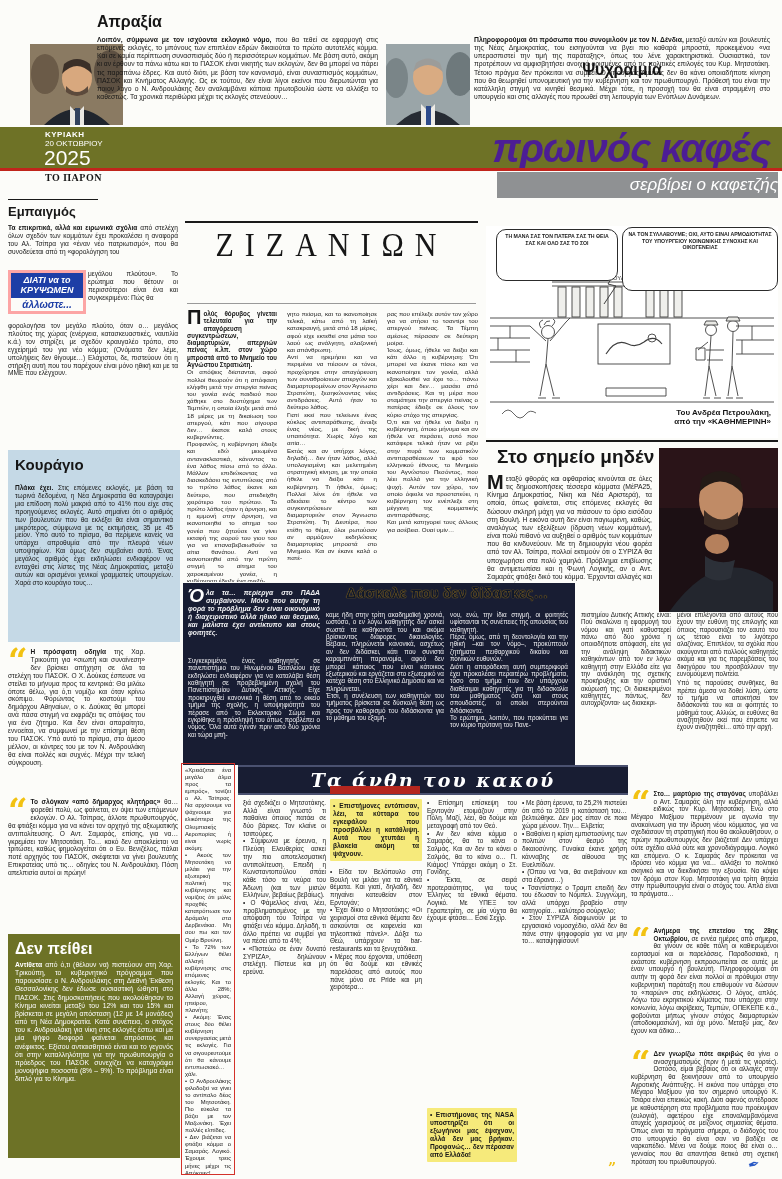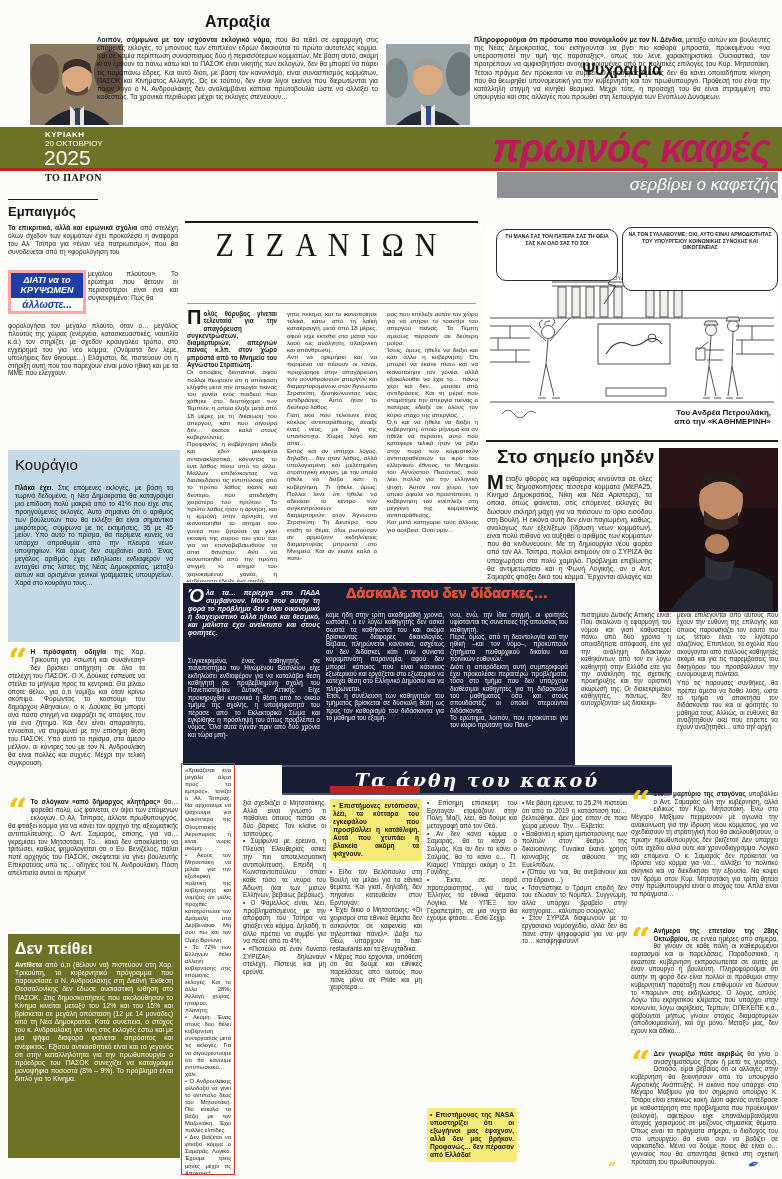--- a/index.html
+++ b/index.html
@@ -37,21 +37,21 @@
       <ellipse cx="15" cy="30" rx="14" ry="20" fill="#6b5b48"></ellipse>
       <ellipse cx="80" cy="28" rx="16" ry="22" fill="#5d5042"></ellipse>
       <ellipse cx="47" cy="34" rx="15" ry="18" fill="#d8a87e"></ellipse>
       <path d="M32 30 q15 -16 30 0 l-2 -10 q-13 -10 -26 0 z" fill="#3a2f28"></path>
       <path d="M36 42 q11 12 22 0 l0 6 q-11 8 -22 0 z" fill="#5c4a3c"></path>
       <path d="M14 81 q33 -32 66 0 z" fill="#20252d"></path>
       <path d="M40 62 l7 7 7 -7 0 19 -14 0 z" fill="#e9e7e2"></path>
       <rect x="45" y="64" width="5" height="17" fill="#31415c"></rect>
     </svg>
   </div>
-  <h2 class="abs" style="left:97px;top:13px;width:281px;text-align:center;font-size:16px;font-weight:bold;">Απραξία</h2>
+  <h2 class="abs" style="left:97px;top:13px;width:281px;font-size:16px;font-weight:bold;">Απραξία</h2>
   <p class="abs bt j" style="left:97px;top:36px;width:281px;height:90px;font-size:6.8px;"><span class="lead">Λοιπόν, σύμφωνα με τον ισχύοντα εκλογικό νόμο,</span><span> που θα τεθεί σε εφαρμογή στις επόμενες εκλογές, το μπόνους των επιπλέον εδρών δικαιούται το πρώτο αυτοτελές κόμμα. Και σε καμία περίπτωση συνασπισμός δύο ή περισσότερων κομμάτων. Με βάση αυτό, ακόμη κι αν έρθουν τα πάνω κάτω και το ΠΑΣΟΚ είναι νικητής των εκλογών, δεν θα μπορεί να πάρει τις παραπάνω έδρες. Και αυτό διότι, με βάση τον κανονισμό, είναι συνασπισμός κομμάτων, ΠΑΣΟΚ και Κινήματος Αλλαγής. Ως εκ τούτου, δεν είναι λίγοι εκείνοι που διερωτώνται για ποιον λόγο ο Ν. Ανδρουλάκης δεν αναλαμβάνει κάποια πρωτοβουλία ώστε να αλλάξει το καθεστώς. Τα χρονικά περιθώρια μέχρι τις εκλογές στενεύουν…</span></p>
 
   <div class="photo" style="left:386px;top:44px;width:84px;height:81px;">
     <svg width="84" height="81" viewBox="0 0 84 81">
       <rect width="84" height="81" fill="#9aa5a8"></rect>
       <ellipse cx="10" cy="34" rx="12" ry="20" fill="#7a8588"></ellipse>
       <ellipse cx="74" cy="30" rx="14" ry="22" fill="#6e797c"></ellipse>
       <ellipse cx="42" cy="33" rx="15" ry="18" fill="#d9ab82"></ellipse>
       <path d="M27 28 q15 -14 30 0 l-3 -9 q-12 -9 -24 0 z" fill="#9c9c9a"></path>
       <path d="M10 81 q32 -30 64 0 z" fill="#262b33"></path>
@@ -59,38 +59,38 @@
       <rect x="40" y="62" width="5" height="19" fill="#2d4a8a"></rect>
     </svg>
   </div>
   <h2 class="abs" style="left:474px;top:13px;width:296px;text-align:center;font-size:16px;font-weight:bold;margin-top:48px;">Ψυχραιμία</h2>
   <p class="abs bt j" style="left:474px;top:36px;width:296px;height:90px;font-size:6.8px;"><span class="lead">Πληροφορούμαι ότι πρόσωπα που συνομιλούν με τον Ν. Δένδια,</span><span> μεταξύ αυτών και βουλευτές της Νέας Δημοκρατίας, του εισηγούνται να βγει πιο καθαρά μπροστά, προκειμένου «να υπερασπιστεί την τιμή της παράταξης», όπως του λένε χαρακτηριστικά. Ουσιαστικά, τον προτρέπουν να αμφισβητήσει ανοιχτά ορισμένες από τις πολιτικές επιλογές του Κυρ. Μητσοτάκη. Τέτοιο πράγμα δεν πρόκειται να συμβεί. Ο υπουργός Άμυνας δεν θα κάνει οποιαδήποτε κίνηση που θα θεωρηθεί υπονομευτική για την κυβέρνηση και τον πρωθυπουργό. Πρόθεσή του είναι την κατάλληλη στιγμή να κινηθεί θεσμικά. Μέχρι τότε, η προσοχή του θα είναι στραμμένη στο υπουργείο και στις αλλαγές που προωθεί στη λειτουργία των Ενόπλων Δυνάμεων.</span></p>
 
   <div class="abs" style="left:0;top:127px;width:782px;height:41px;background:#6e7226;"></div>
   <div class="abs" style="left:45px;top:130px;color:#fff;font-size:8px;font-weight:bold;letter-spacing:.5px;">ΚΥΡΙΑΚΗ</div>
   <div class="abs" style="left:45px;top:139px;color:#fff;font-size:8px;">20 ΟΚΤΩΒΡΙΟΥ</div>
   <div class="abs" style="left:44px;top:146px;color:#fff;font-size:21px;">2025</div>
-  <div class="abs" style="left:330px;top:126px;width:440px;text-align:right;color:#be185d;font-size:40px;font-weight:bold;font-style:italic;letter-spacing:-1px;">πρωινός καφές</div>
+  <div class="abs" style="left:330px;top:126px;width:440px;text-align:right;color:#4c1d95;font-size:40px;font-weight:bold;font-style:italic;letter-spacing:-1px;">πρωινός καφές</div>
   <div class="abs" style="left:0;top:168px;width:782px;height:3px;background:#c0251c;"></div>
   <div class="abs serif" style="left:45px;top:172px;font-size:10px;font-weight:bold;letter-spacing:.5px;">ΤΟ ΠΑΡΟΝ</div>
   <div class="abs" style="left:497px;top:172px;width:281px;height:26px;background:#8f9193;color:#fff;font-size:17px;font-style:italic;text-align:right;line-height:26px;">σερβίρει ο καφετζής</div>
 
   <div class="rule" style="left:8px;top:199px;width:90px;height:1px;"></div>
   <h3 class="abs" style="left:8px;top:204px;font-size:13px;font-weight:bold;">Εμπαιγμός</h3>
   <p class="abs bt j" style="left:8px;top:224px;width:170px;height:44px;"><span class="lead">Τα επικριτικά, αλλά και ειρωνικά σχόλια</span><span> από στελέχη όλων σχεδόν των κομμάτων έχει προκαλέσει η αναφορά του Αλ. Τσίπρα για «έναν νέο πατριωτισμό», που θα συνοδεύεται από τη «φορολόγηση του</span></p>
   <div class="abs" style="left:8px;top:270px;width:72px;border:3px solid #fca5a5;">
     <div class="pre" style="background:#1d3ea6;color:#fff;font-size:9px;font-weight:bold;font-style:italic;text-align:center;padding:2px 1px;line-height:1.15;">ΔΙΑΤΙ να το
 ΚΡΥΨΩΜΕΝ</div>
     <div style="color:#1d3ea6;font-size:10px;font-weight:bold;font-style:italic;text-align:center;padding:1px 0;">άλλωστε...</div>
   </div>
   <p class="abs bt j" style="left:88px;top:270px;width:90px;height:48px;">μεγάλου πλούτου». Το ερώτημα που θέτουν οι περισσότεροι είναι ένα και συγκεκριμένο: Πώς θα</p>
   <p class="abs bt j" style="left:8px;top:322px;width:170px;height:122px;">φορολογήσει τον μεγάλο πλούτο, όταν ο… μεγάλος πλούτος της χώρας (ενέργεια, κατασκευαστικές, ναυτιλία κ.ά.) τον στηρίζει, με σχεδόν κραυγαλέο τρόπο, στο εγχείρημά του για νέο κόμμα; (Ονόματα δεν λέμε, υπολήψεις δεν θίγουμε…) Ελάχιστοι, δε, πιστεύουν ότι η στήριξη αυτή που του παρέχουν είναι μόνο ηθική και με τα ΜΜΕ που ελέγχουν.</p>
 
   <div class="abs" style="left:8px;top:450px;width:172px;height:192px;background:#c5d9e6;padding:6px 7px;box-sizing:border-box;">
-    <h3 style="font-size:15px;font-weight:normal;margin-bottom:11px;">Κουράγιο</h3>
+    <h3 style="font-size:15px;font-weight:bold;margin-bottom:11px;">Κουράγιο</h3>
     <p class="bt j"><span class="lead">Πλάκα έχει.</span><span> Στις επόμενες εκλογές, με βάση τα τωρινά δεδομένα, η Νέα Δημοκρατία θα καταγράψει μια επίδοση πολύ μακριά από το 41% που είχε στις προηγούμενες εκλογές. Αυτό σημαίνει ότι ο αριθμός των βουλευτών που θα εκλέξει θα είναι σημαντικά μικρότερος, σύμφωνα με τις εκτιμήσεις, 35 με 45 μείον. Υπό αυτό το πρίσμα, θα περίμενε κανείς να υπάρχει απροθυμία από την πλευρά νέων υποψηφίων. Και όμως δεν συμβαίνει αυτό. Ένας μεγάλος αριθμός έχει εκδηλώσει ενδιαφέρον να ενταχθεί στις λίστες της Νέας Δημοκρατίας, μεταξύ αυτών και ορισμένοι γενικοί γραμματείς υπουργείων. Χαρά στο κουράγιο τους…</span></p>
   </div>
 
   <div class="abs" style="left:8px;top:648px;width:137px;height:144px;">
     <span class="quote-g">“</span>
     <p class="bt j" style="font-size:6.6px;"><span class="lead">Η πρόσφατη οδηγία</span><span> της Χαρ. Τρικούπη για «σιωπή και συναίνεση» δεν βρίσκει απήχηση σε όλα τα στελέχη του ΠΑΣΟΚ. Ο Χ. Δούκας έσπευσε να στείλει το μήνυμα προς τα κεντρικά: Θα μιλάω όποτε θέλω, για ό,τι νομίζω και όταν κρίνω σκόπιμο. Φορώντας το κοστούμι του δημάρχου Αθηναίων, ο κ. Δούκας θα μπορεί ανά πάσα στιγμή να εκφράζει τις απόψεις του για ένα ζήτημα. Και δεν είναι απαραίτητο, εννοείται, να συμφωνεί με την επίσημη θέση του ΠΑΣΟΚ. Υπό αυτό το πρίσμα, στο άμεσο μέλλον, οι κόντρες του με τον Ν. Ανδρουλάκη θα είναι πολλές και συχνές. Μέχρι την τελική σύγκρουση.</span></p>
   </div>
 
   <div class="abs" style="left:8px;top:798px;width:170px;height:130px;">
     <span class="quote-g">“</span>
@@ -176,35 +176,35 @@
       <path d="M40 44 q22 -22 44 2 l-3 -16 q-20 -14 -38 0 z" fill="#241a16"></path>
       <path d="M45 62 q17 18 34 2 l0 12 q-17 12 -34 0 z" fill="#3c2c24"></path>
       <ellipse cx="58" cy="96" rx="12" ry="10" fill="#b5805c"></ellipse>
       <path d="M10 164 q50 -70 104 -30 l0 30 z" fill="#23262e"></path>
       <path d="M46 108 q14 10 30 4 l-4 18 q-14 6 -26 -2 z" fill="#2c3038"></path>
     </svg>
   </div>
 
   <div class="abs" style="left:183px;top:583px;width:392px;height:182px;background:#181d33;"></div>
   <p class="abs j pre dcw whitetxt" style="left:188px;top:589px;width:132px;height:64px;font-size:6.8px;line-height:1.18;font-style:italic;font-weight:bold;overflow:hidden;">Όλα τα… περίεργα στο ΠΑΔΑ συμβαίνουν. Μόνο που αυτήν τη φορά το πρόβλημα δεν είναι οικονομικό ή διαχειριστικό αλλά ηθικό και θεσμικό, και μάλιστα έχει αντίκτυπο και στους φοιτητές.</p>
-  <h3 class="abs" style="left:322px;top:585px;width:250px;text-align:center;font-size:14.5px;font-weight:bold;color:#ef4444;text-shadow:0 0 1px #ffb400;">Δάσκαλε που δεν δίδασκες…</h3>
+  <h3 class="abs" style="left:322px;top:585px;width:250px;text-align:center;font-size:14.5px;font-weight:bold;color:#0f172a;text-shadow:0 0 1px #ffb400;">Δάσκαλε που δεν δίδασκες…</h3>
   <p class="abs j pre whitetxt" style="left:188px;top:657px;width:132px;height:104px;font-size:6.3px;line-height:1.17;overflow:hidden;">Συγκεκριμένα, ένας καθηγητής σε πανεπιστήμιο του Ηνωμένου Βασιλείου είχε εκδηλώσει ενδιαφέρον για να καταλάβει θέση καθηγητή σε προβεβλημένη σχολή του Πανεπιστημίου Δυτικής Αττικής. Είχε προκηρυχθεί κανονικά η θέση από το οικείο τμήμα της σχολής, η υποψηφιότητά του πέρασε από το Εκλεκτορικό Σώμα και εγκρίθηκε η πρόσληψή του όπως προβλέπει ο νόμος. Όλα αυτά έγιναν πριν από δύο χρόνια και τώρα μπή-</p>
   <p class="abs j pre whitetxt" style="left:326px;top:611px;width:118px;height:150px;font-size:6.3px;line-height:1.17;overflow:hidden;">καμε ήδη στην τρίτη ακαδημαϊκή χρονιά, ωστόσο, ο εν λόγω καθηγητής δεν ασκεί σωστά τα καθήκοντά του και ακόμα βρίσκοντας διάφορες δικαιολογίες. Βέβαια, πληρώνεται κανονικά, ασχέτως αν δεν διδάσκει, κάτι που συνιστά καραμπινάτη παρανομία, αφού δεν μπορεί κάποιος που είναι κάτοικος εξωτερικού και εργάζεται στο εξωτερικό να κατέχει θέση στο Ελληνικό Δημόσιο και να πληρώνεται.
 Έτσι, η συνέλευση των καθηγητών του τμήματος βρίσκεται σε δύσκολη θέση ως προς τον καθορισμό του διδάσκοντα για το μάθημα του εξαμή-</p>
   <p class="abs j pre whitetxt" style="left:450px;top:611px;width:118px;height:150px;font-size:6.3px;line-height:1.17;overflow:hidden;">νου, ενώ, την ίδια στιγμή, οι φοιτητές υφίστανται τις συνέπειες της απουσίας του καθηγητή.
 Πέρα, όμως, από τη δεοντολογία και την ηθική –και τον νόμο–, προκύπτουν ζητήματα πειθαρχικού δικαίου και ποινικών ευθυνών.
 Διότι η απαράδεκτη αυτή συμπεριφορά έχει προκαλέσει περαιτέρω προβλήματα, τόσο στο τμήμα που δεν υπάρχουν διαθέσιμοι καθηγητές για τη διδασκαλία του μαθήματος όσο και στους σπουδαστές, οι οποίοι στερούνται διδάσκοντα.
 Το ερώτημα, λοιπόν, που προκύπτει για τον κύριο πρύτανη του Πανε-</p>
   <p class="abs j pre" style="left:581px;top:611px;width:90px;height:170px;font-size:6.3px;line-height:1.17;overflow:hidden;">πιστημίου Δυτικής Αττικής είναι: Πού σκαλώνει η εφαρμογή του νόμου και γιατί καθυστερεί πάνω από δύο χρόνια η οποιαδήποτε απόφαση, είτε για την ανάληψη διδακτικών καθηκόντων από τον εν λόγω καθηγητή στην Ελλάδα είτε για την ανάκληση της σχετικής προκήρυξης και την οριστική ακύρωσή της; Οι διακεκριμένοι καθηγητές, πάντως, δεν αυτοχρίζονται· ως διακεκρι-</p>
   <div class="abs" style="left:677px;top:611px;width:101px;height:170px;overflow:hidden;">
     <p class="j" style="font-size:6.3px;line-height:1.17;">μένοι επιλέγονται από αυτούς που έχουν την ευθύνη της επιλογής και όποιος παρουσιάζει τον εαυτό του ως τέτοιο είναι το λιγότερο αλαζόνας. Επιπλέον, τα σχόλια που ακούγονται από πολλούς καθηγητές ακόμα και για τις παρεμβάσεις του δικηγόρου του προσβάλλουν την ευνομούμενη πολιτεία.</p>
     <p class="j" style="font-size:6.3px;line-height:1.17;margin-top:2px;">Υπό τις παρούσες συνθήκες, θα πρέπει άμεσα να δοθεί λύση, ώστε το τμήμα να αποκτήσει τον διδάσκοντά του και οι φοιτητές το μάθημά τους. Αλλιώς, οι ευθύνες θα αναζητηθούν εκεί που έπρεπε να έχουν αναζητηθεί… από την αρχή.</p>
   </div>
 
-  <div class="abs" style="left:238px;top:765px;width:390px;height:30px;background:#181d33;box-shadow:inset 0 2px 0 #4a5170, inset 0 -2px 0 #4a5170;margin-left:44px;">
+  <div class="abs" style="left:238px;top:765px;width:390px;height:30px;background:#181d33;box-shadow:inset 0 2px 0 #4a5170, inset 0 -2px 0 #4a5170;">
     <div class="script-title" style="font-size:19px;text-align:center;line-height:30px;">Τα άνθη του κακού</div>
   </div>
   <div class="abs" style="left:330px;top:786px;width:90px;height:8px;background:#b5261e;"></div>
 
   <div class="abs pre j" style="left:181px;top:763px;width:54px;height:412px;border:1.5px solid #d33129;padding:3px;box-sizing:border-box;font-size:5.8px;line-height:1.22;overflow:hidden;">«Χρειάζεται ένα μεγάλο άλμα προς τα εμπρός», τονίζει ο Αλ. Τσίπρας. Να αρχίσουμε να ψάχνουμε για ελικόπτερα της Ολυμπιακής Αεροπορίας ή είναι νωρίς ακόμη;
 • Ακούς τον Μητσοτάκη να μιλάει για την εξωτερική πολιτική της κυβέρνησης και νομίζεις ότι μόλις προχθές κατατρόπωσε τον Δράμαλη στα Δερβενάκια. Μη σου πω και τον Ομέρ Βρυώνη.
 • Το 72% των Ελλήνων θέλει αλλαγή κυβέρνησης στις επόμενες εκλογές. Και το άλλο 28%; Αλλαγή χώρας, ηπείρου, πλανήτη;
 • Ακόμη: Ένας στους δύο θέλει κυβέρνηση συνεργασίας μετά τις εκλογές. Για να σιγουρευτούμε ότι θα κάνουμε εντυπωσιακό… χάλι.
 • Ο Ανδρουλάκης φιλοδοξεί να γίνει το αντίπαλο δέος του Μητσοτάκη. Πιο εύκολα τα βάζει με τον Μαζωνάκη. Έχει πολλές ελπίδες.
 • Δεν βιάζεται να φτιάξει κόμμα ο Σαμαράς. Λογικό. Έχουμε τρεις μήνες μέχρι τις Απόκριες!

